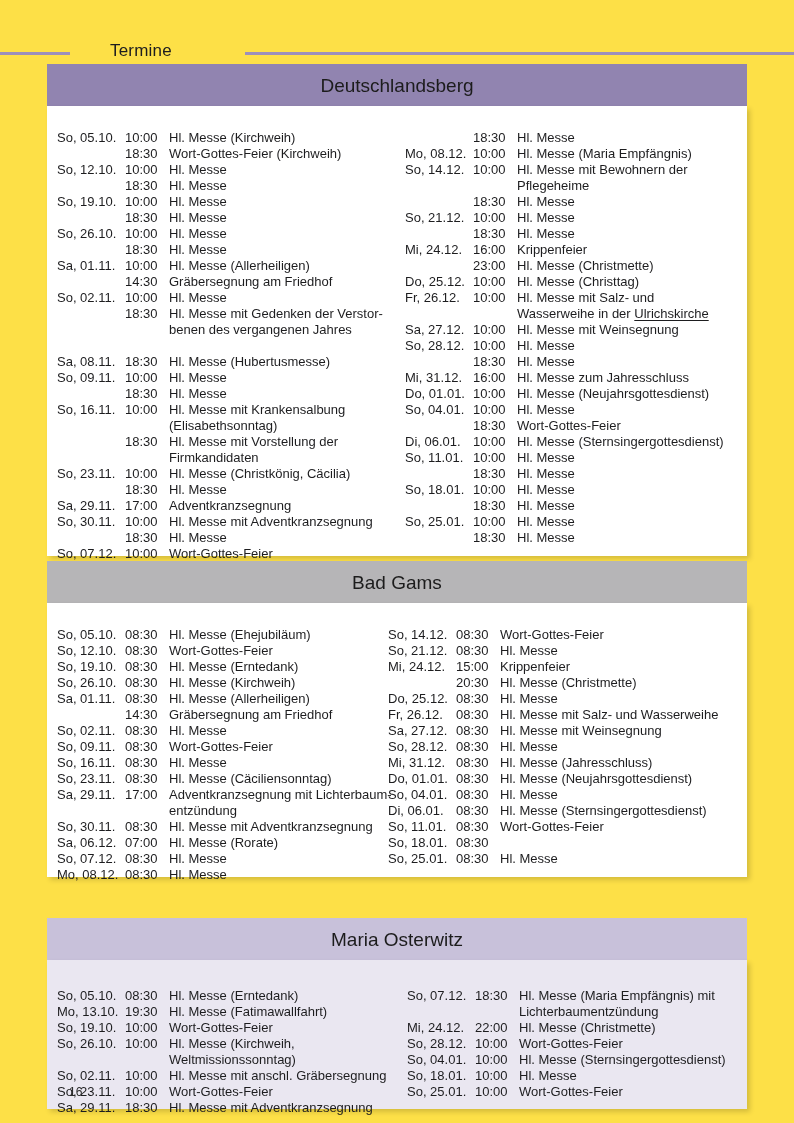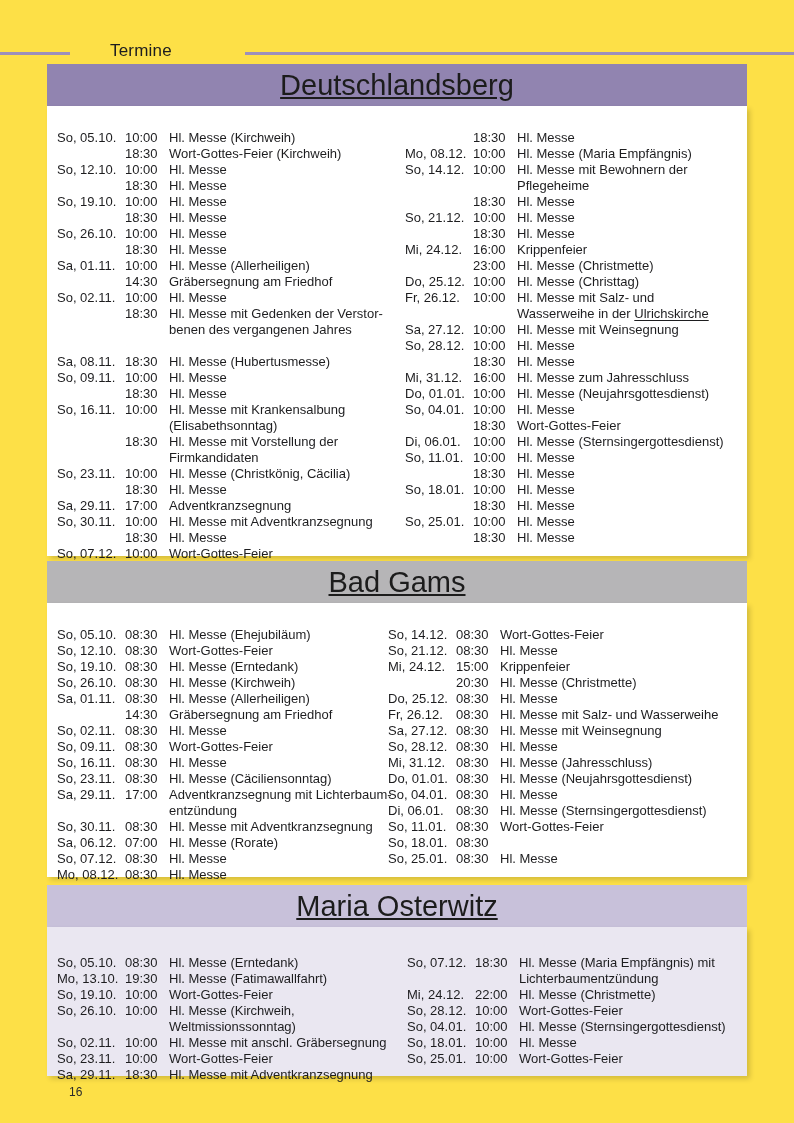--- a/index.html
+++ b/index.html
@@ -5,22 +5,22 @@
   html,body{margin:0;padding:0;background:#fff;}
   .page{position:relative;width:794px;height:1123px;background:#fde047;overflow:hidden;
         font-family:"Liberation Sans",sans-serif;color:var(--text,#1d1d1f);}
   
   .termine-label{position:absolute;top:41px;left:110px;font-size:17px;letter-spacing:.2px;}
   .rule{position:absolute;top:52px;height:3px;background:var(--rule_purple,#9c8fbb);}
   .rule-left{left:0;width:70px;}
   .rule-right{left:245px;right:0;}
   
   .section{position:absolute;left:47px;width:700px;}
-  .s0{top:64px;} .s1{top:561px;} .s2{top:885px;}
-  .banner{height:42px;text-align:center;font-size:29px;line-height:43px;color:#1c1c1c;text-decoration:underline;}
+  .s0{top:64px;} .s1{top:561px;} .s2{top:918px;}
+  .banner{height:42px;text-align:center;font-size:19px;line-height:43px;color:#1c1c1c;}
   .theme-purple .banner{background:var(--accent_purple,#9184b0);}
   .theme-gray .banner{background:var(--banner_gray,#b6b5b7);}
   .theme-lilac .banner{background:var(--banner_lilac,#c8c1da);}
   .body{box-sizing:border-box;background:#fff;display:flex;align-items:flex-start;
         font-size:13px;line-height:16px;box-shadow:3px 3px 5px rgba(0,0,0,.16);}
   .theme-lilac .body{background:var(--body_lilac,#eae7f1);}
   .s0 .body{height:450px;padding-top:8px;}
   .s1 .body{height:274px;padding-top:8px;}
   .s2 .body{height:149px;padding-top:12px;}
   .col{box-sizing:border-box;flex:none;margin-top:16px;}

